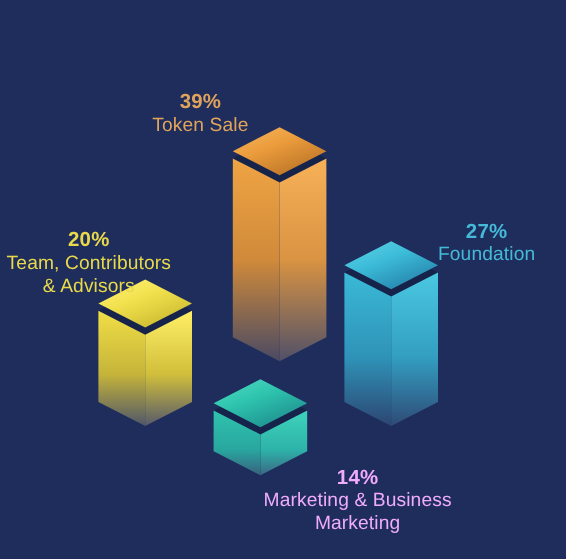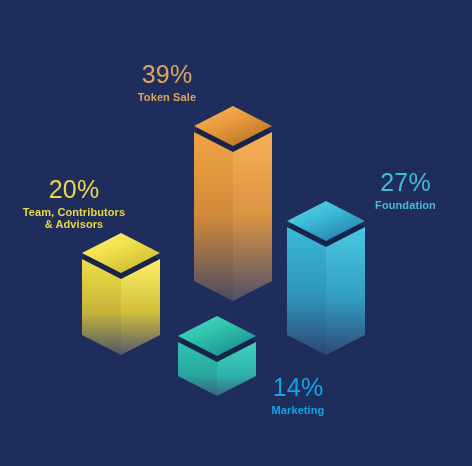--- a/index.html
+++ b/index.html
@@ -28,29 +28,30 @@
 
   
   .label {
     position: absolute;
     text-align: center;
     line-height: 1.18;
     white-space: nowrap;
   }
   .label .pct {
     display: block;
-    font-size: 25px;
-    font-weight: 400;
+    font-size: 17px;
+    font-weight: 700;
     letter-spacing: 0.2px;
     margin-bottom: 1px;
+    margin-top: 15px;
   }
   .label .name {
     display: block;
-    font-size: 11px;
-    font-weight: bold;
+    font-size: 16px;
+    font-weight: normal;
     letter-spacing: 0.1px;
   }
   .label .name .ln { display: block; }
 
   
   #label-token-sale { left: 92px;  top: 60px;  width: 150px; }
   #label-team       { left: -6px;  top: 175px; width: 160px; }
   #label-foundation { left: 333px; top: 168px; width: 145px; }
   #label-marketing  { left: 218px; top: 373px; width: 160px; }
 </style>
@@ -182,20 +183,21 @@
     </span>
   </div>
 
   <div class="label" id="label-foundation" style="color:#45b9d8;">
     <span class="pct">27%</span>
     <span class="name">
       <span class="ln">Foundation</span>
     </span>
   </div>
 
-  <div class="label" id="label-marketing" style="color:#0ea5e9;">
+  <div class="label" id="label-marketing" style="color:#f0abfc;">
     <span class="pct">14%</span>
     <span class="name">
+      <span class="ln">Marketing &amp; Business</span>
       <span class="ln">Marketing</span>
     </span>
   </div>
 
 </div>
 
 </body></html>

